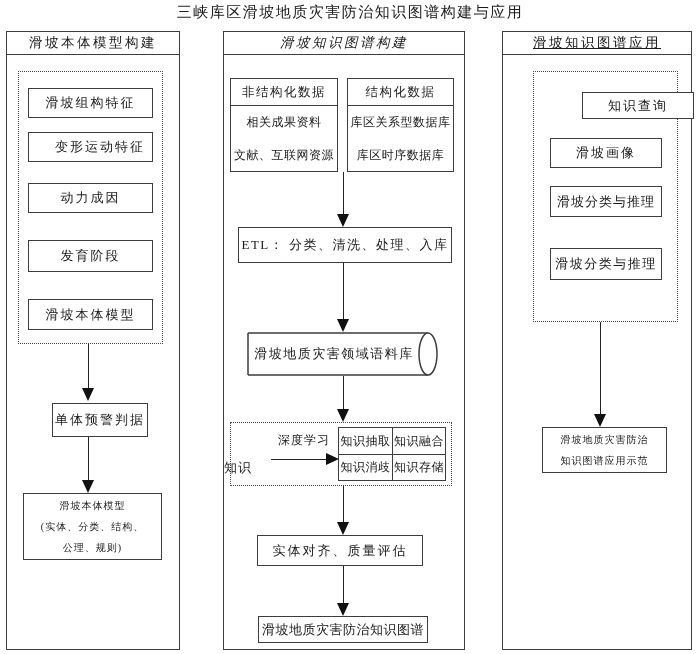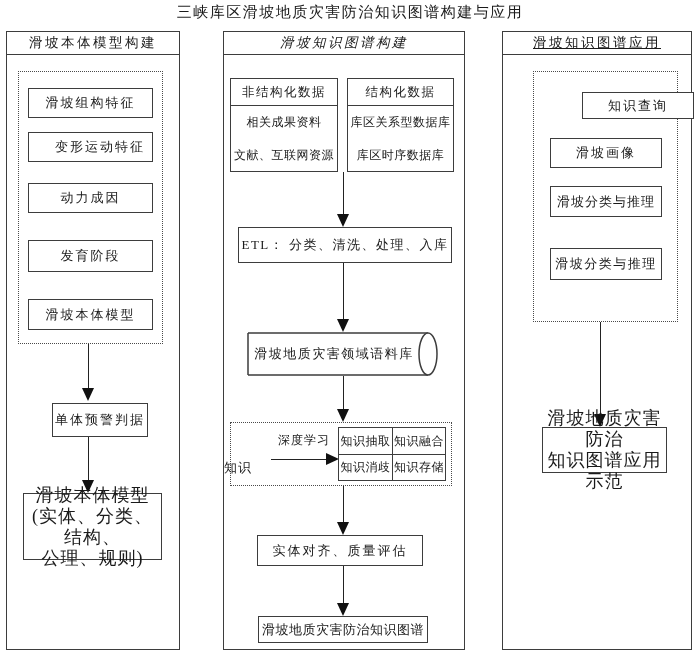--- a/index.html
+++ b/index.html
@@ -16,21 +16,21 @@
   .col-header{
     height:22px;line-height:22px;text-align:center;border-bottom:1.5px solid #3d3d3d;
     font-size:13.5px;letter-spacing:2.5px;
   }
   .dashed{position:absolute;border:1px dotted #4a4a4a;box-sizing:border-box;}
   .box{
     position:absolute;border:1px solid #3d3d3d;background:#ffffff;box-sizing:border-box;
     display:flex;align-items:center;justify-content:center;
     font-size:13px;letter-spacing:2px;text-align:center;
   }
-  .box-ml{flex-direction:column;letter-spacing:1px;font-size:18px;line-height:21px;}
+  .box-ml{flex-direction:column;letter-spacing:1px;font-size:10px;line-height:21px;}
   .src-box{position:absolute;border:1px solid #3d3d3d;background:#fff;box-sizing:border-box;}
   .src-title{height:26px;line-height:26px;border-bottom:1px solid #3d3d3d;text-align:center;font-size:12.5px;letter-spacing:1.5px;}
   .src-row{height:33px;line-height:33px;text-align:center;font-size:12px;letter-spacing:0.5px;}
   .vline{position:absolute;width:1px;background:#222;}
   .hline{position:absolute;height:1px;background:#222;}
   .ah-down{position:absolute;width:0;height:0;border-left:6px solid transparent;border-right:6px solid transparent;border-top:13px solid #111;}
   .ah-right{position:absolute;width:0;height:0;border-top:6px solid transparent;border-bottom:6px solid transparent;border-left:13px solid #111;}
   .cyl{position:absolute;}
   .cyl-label{
     position:absolute;display:flex;align-items:center;justify-content:center;

